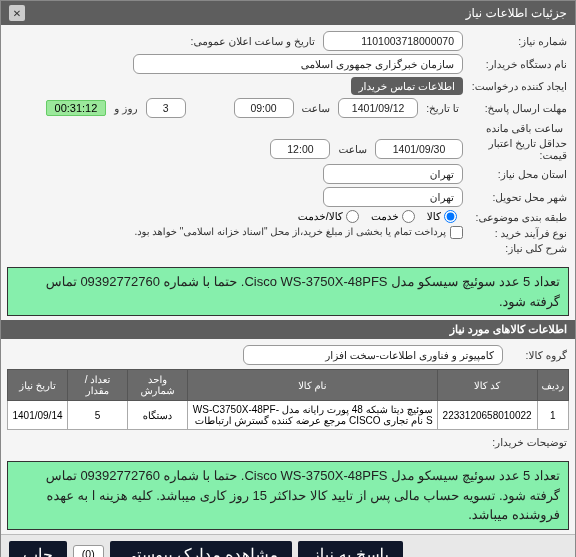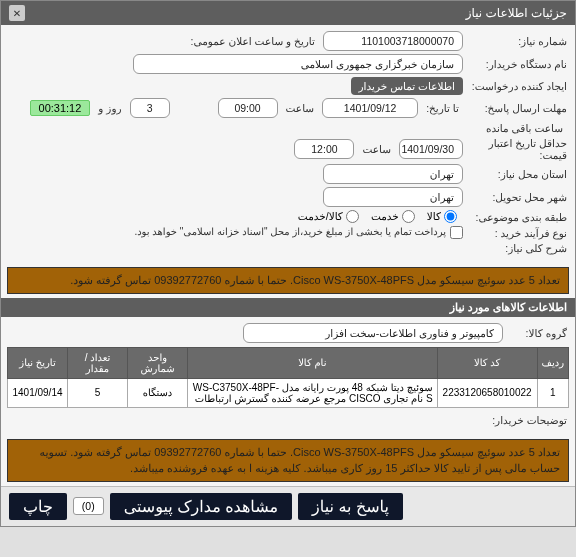--- a/index.html
+++ b/index.html
@@ -109,24 +109,24 @@
   .section-hdr {
     background: #5e5e5e;
     color: #fff;
     padding: 3px 8px;
     font-size: 11px;
     font-weight: bold;
     margin-top: 0;
   }
   .desc-box {
     border: 1px solid #333;
-    background: #a16207;
+    background: #86efac;
     padding: 4px 8px;
     margin: 4px 6px;
-    font-size: 11px;
+    font-size: 13px;
     line-height: 1.5;
     color: #222;
   }
   table {
     width: calc(100% - 12px);
     margin: 4px 6px;
     border-collapse: collapse;
     font-size: 10px;
   }
   th {
@@ -198,33 +198,33 @@
     </div>
 
     <div class="row">
       <span class="label">ایجاد کننده درخواست:</span>
       <span class="badge-btn">اطلاعات تماس خریدار</span>
     </div>
 
     <div class="row">
       <span class="label">مهلت ارسال پاسخ:</span>
       <span class="label-sm">تا تاریخ:</span>
-      <span class="input sm" style="width:96px">1401/09/12</span>
+      <span class="input sm" style="width:80px">1401/09/12</span>
       <span class="label-sm">ساعت</span>
       <span class="input sm">09:00</span>
       <span class="input xs" style="border:none;background:transparent"></span>
       <span class="input xs">3</span>
       <span class="label-sm">روز و</span>
       <span class="timer">00:31:12</span>
       <span class="label-sm">ساعت باقی مانده</span>
     </div>
 
     <div class="row">
       <span class="label">حداقل تاریخ اعتبار قیمت:</span>
-      <span class="input sm" style="width:64px">1401/09/30</span>
+      <span class="input sm" style="width:88px">1401/09/30</span>
       <span class="label-sm">ساعت</span>
       <span class="input sm">12:00</span>
     </div>
 
     <div class="row">
       <span class="label">استان محل نیاز:</span>
       <span class="input med">تهران</span>
     </div>
 
     <div class="row">

